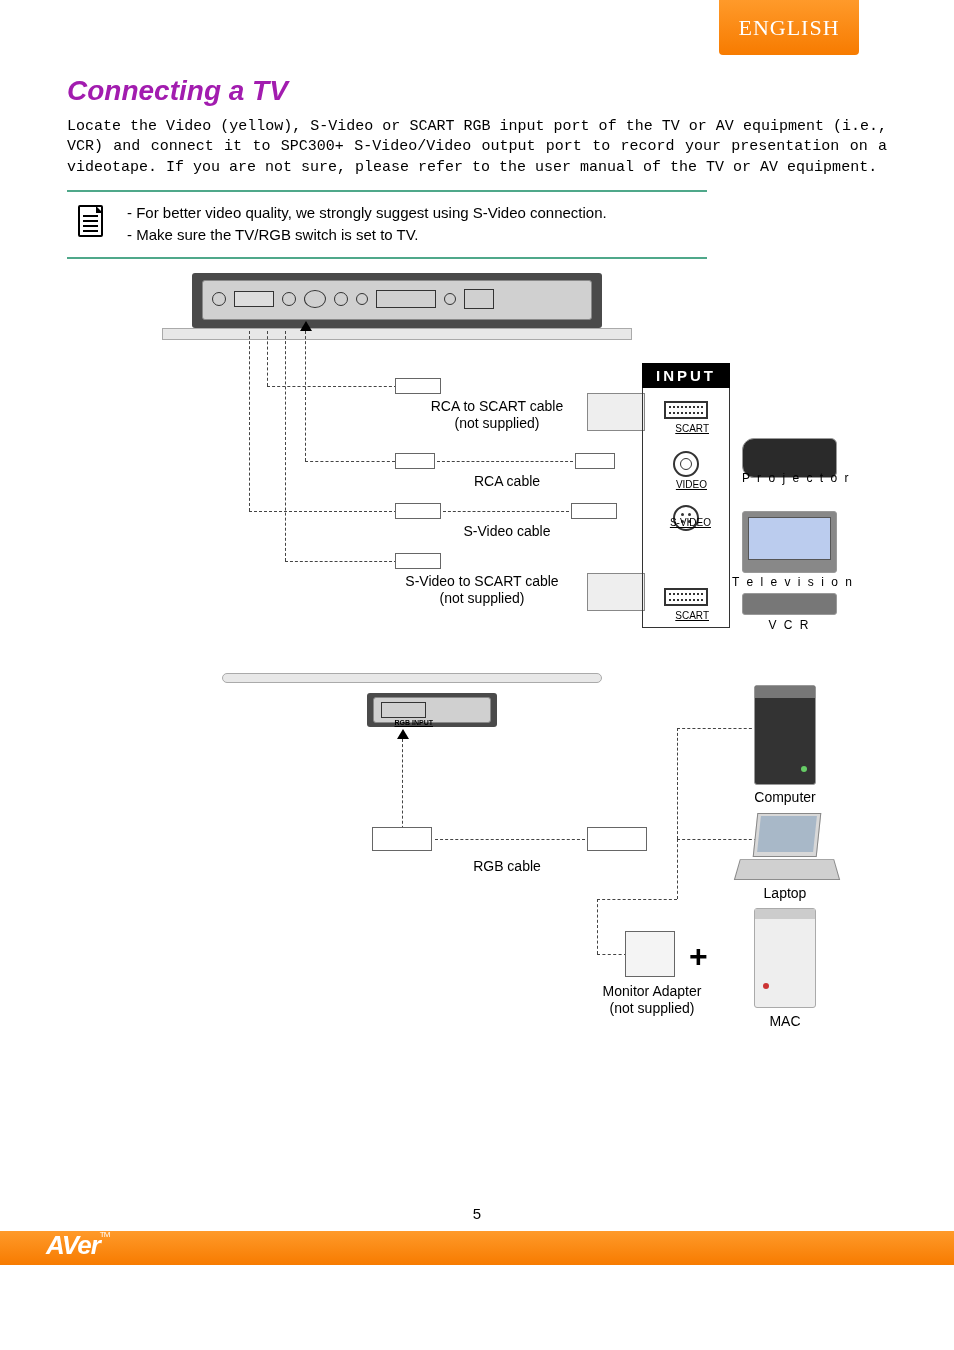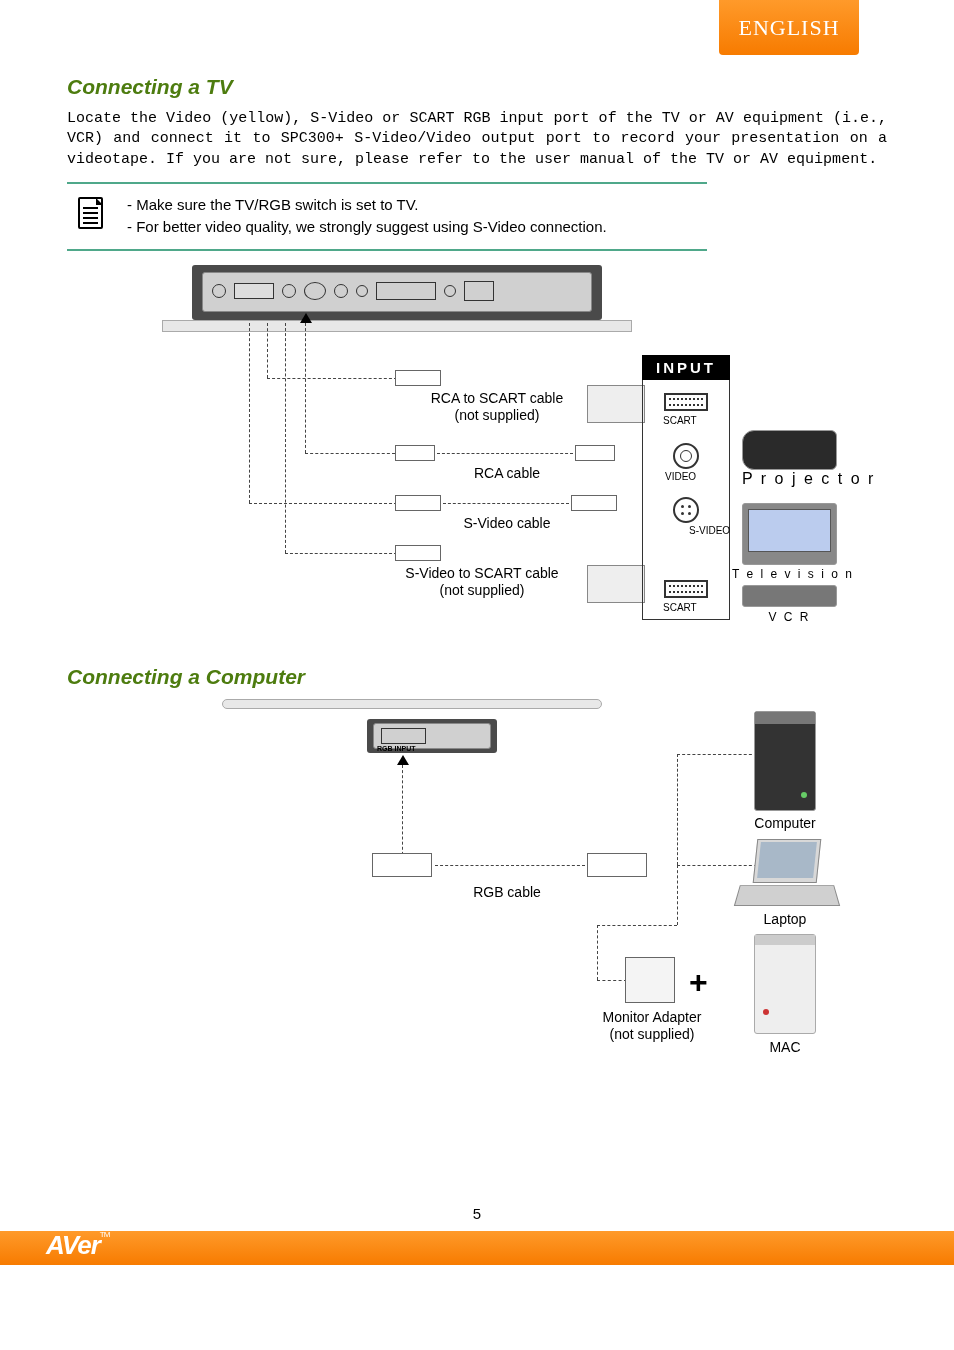--- a/index.html
+++ b/index.html
@@ -29,22 +29,22 @@
   }
   .page {
     position: absolute;
     top: 75px;
     left: 67px;
     right: 67px;
   }
   .heading {
     font-style: italic;
     font-weight: bold;
-    font-size: 21px;
-    color: #4d7c0f;
+    font-size: 28px;
+    color: #a21caf;
     margin-bottom: 10px;
   }
   .body-text {
     font-size: 15px;
     line-height: 1.35;
     text-align: justify;
     margin-bottom: 10px;
     font-family: Liberation Mono, monospace;
   }
   .note-box {
@@ -95,21 +95,22 @@
     background: #000;
     color: #fff;
     font-weight: bold;
     letter-spacing: 3px;
     font-size: 15px;
     padding: 4px 14px;
   }
   .small-port-label {
     position: absolute;
     font-size: 10px;
-    text-align: left;
+    text-align: right;
+    text-decoration: underline;
   }
   .device-box {
     position: absolute;
     background: #e5e5e5;
     border: 1px solid #999;
     border-radius: 3px;
   }
   .port-circle {
     position: absolute;
     width: 26px;
@@ -217,22 +218,22 @@
       <svg viewBox="0 0 30 34">
         <rect x="2" y="2" width="23" height="30" fill="#fff" stroke="#000" stroke-width="2" rx="1"></rect>
         <path d="M19 2 L19 9 L26 9 Z" fill="#000"></path>
         <line x1="6" y1="12" x2="21" y2="12" stroke="#000" stroke-width="2"></line>
         <line x1="6" y1="17" x2="21" y2="17" stroke="#000" stroke-width="2"></line>
         <line x1="6" y1="22" x2="21" y2="22" stroke="#000" stroke-width="2"></line>
         <line x1="6" y1="27" x2="21" y2="27" stroke="#000" stroke-width="2"></line>
       </svg>
     </div>
     <div class="note-list">
+      <div>For better video quality, we strongly suggest using S-Video connection.</div>
       <div>Make sure the TV/RGB switch is set to TV.</div>
-      <div>For better video quality, we strongly suggest using S-Video connection.</div>
     </div>
   </div>
 
   <div class="diagram tv">
 
     <div class="device-panel" style="top:0; left:75px; width:410px; height:55px; background:#4a4a4a;"></div>
     <div class="device-panel gray" style="top:7px; left:85px; width:390px; height:40px;"></div>
 
     <div style="position:absolute; top:15px; left:95px; width:370px; height:22px; display:flex; gap:8px; align-items:center;">
       <div style="width:14px;height:14px;border:1.5px solid #333;border-radius:50%;"></div>
@@ -291,38 +292,37 @@
 
     <div class="port-circle inner" style="top:178px; left:556px;"></div>
     <div class="small-port-label" style="top:206px; left:548px; width:42px;">VIDEO</div>
 
     <div class="port-circle" style="top:232px; left:556px;">
       <div style="position:absolute;top:6px;left:6px;width:3px;height:3px;background:#333;border-radius:50%;"></div>
       <div style="position:absolute;top:6px;right:6px;width:3px;height:3px;background:#333;border-radius:50%;"></div>
       <div style="position:absolute;bottom:6px;left:6px;width:3px;height:3px;background:#333;border-radius:50%;"></div>
       <div style="position:absolute;bottom:6px;right:6px;width:3px;height:3px;background:#333;border-radius:50%;"></div>
     </div>
-    <div class="small-port-label" style="top:260px; left:544px; width:50px;margin-left:28px;">S-VIDEO</div>
+    <div class="small-port-label" style="top:244px; left:544px; width:50px;">S-VIDEO</div>
 
     <div class="scart-port" style="top:315px; left:547px;"></div>
     <div class="small-port-label" style="top:337px; left:546px; width:46px;">SCART</div>
 
     <div class="device-box" style="top:165px; left:625px; width:95px; height:40px; background:#2a2a2a; border-radius:12px 6px 6px 12px;"></div>
-    <div class="label" style="top:204px; left:625px; width:95px; letter-spacing:2px; font-size:16px;">P r o j e c t o r</div>
+    <div class="label" style="top:198px; left:625px; width:95px; letter-spacing:2px; font-size:12px;">P r o j e c t o r</div>
 
     <div class="device-box" style="top:238px; left:625px; width:95px; height:62px; background:#888;">
       <div style="position:absolute;top:5px;left:5px;right:5px;bottom:12px;background:#bce;border:1px solid #555;"></div>
     </div>
     <div class="label" style="top:302px; left:615px; width:115px; letter-spacing:2px; font-size:12px;">T e l e v i s i o n</div>
 
     <div class="device-box" style="top:320px; left:625px; width:95px; height:22px; background:#777;"></div>
     <div class="label" style="top:345px; left:625px; width:95px; letter-spacing:2px; font-size:12px;">V C R</div>
   </div>
 
-  <div class="heading">Connecting a Computer</div>
 
   <div class="diagram pc">
 
     <div style="position:absolute; top:0px; left:105px; width:380px; height:10px; background:#e8e8e8; border:1px solid #aaa; border-radius:5px;"></div>
 
     <div class="device-panel" style="top:20px; left:250px; width:130px; height:34px; background:#4a4a4a;"></div>
     <div class="device-panel gray" style="top:24px; left:256px; width:118px; height:26px;"></div>
     <div style="position:absolute; top:29px; left:264px; width:45px; height:16px; border:1px solid #333;"></div>
     <div class="small-port-label" style="top:46px; left:260px; width:56px; font-size:7px; font-weight:bold;">RGB INPUT</div>
 

